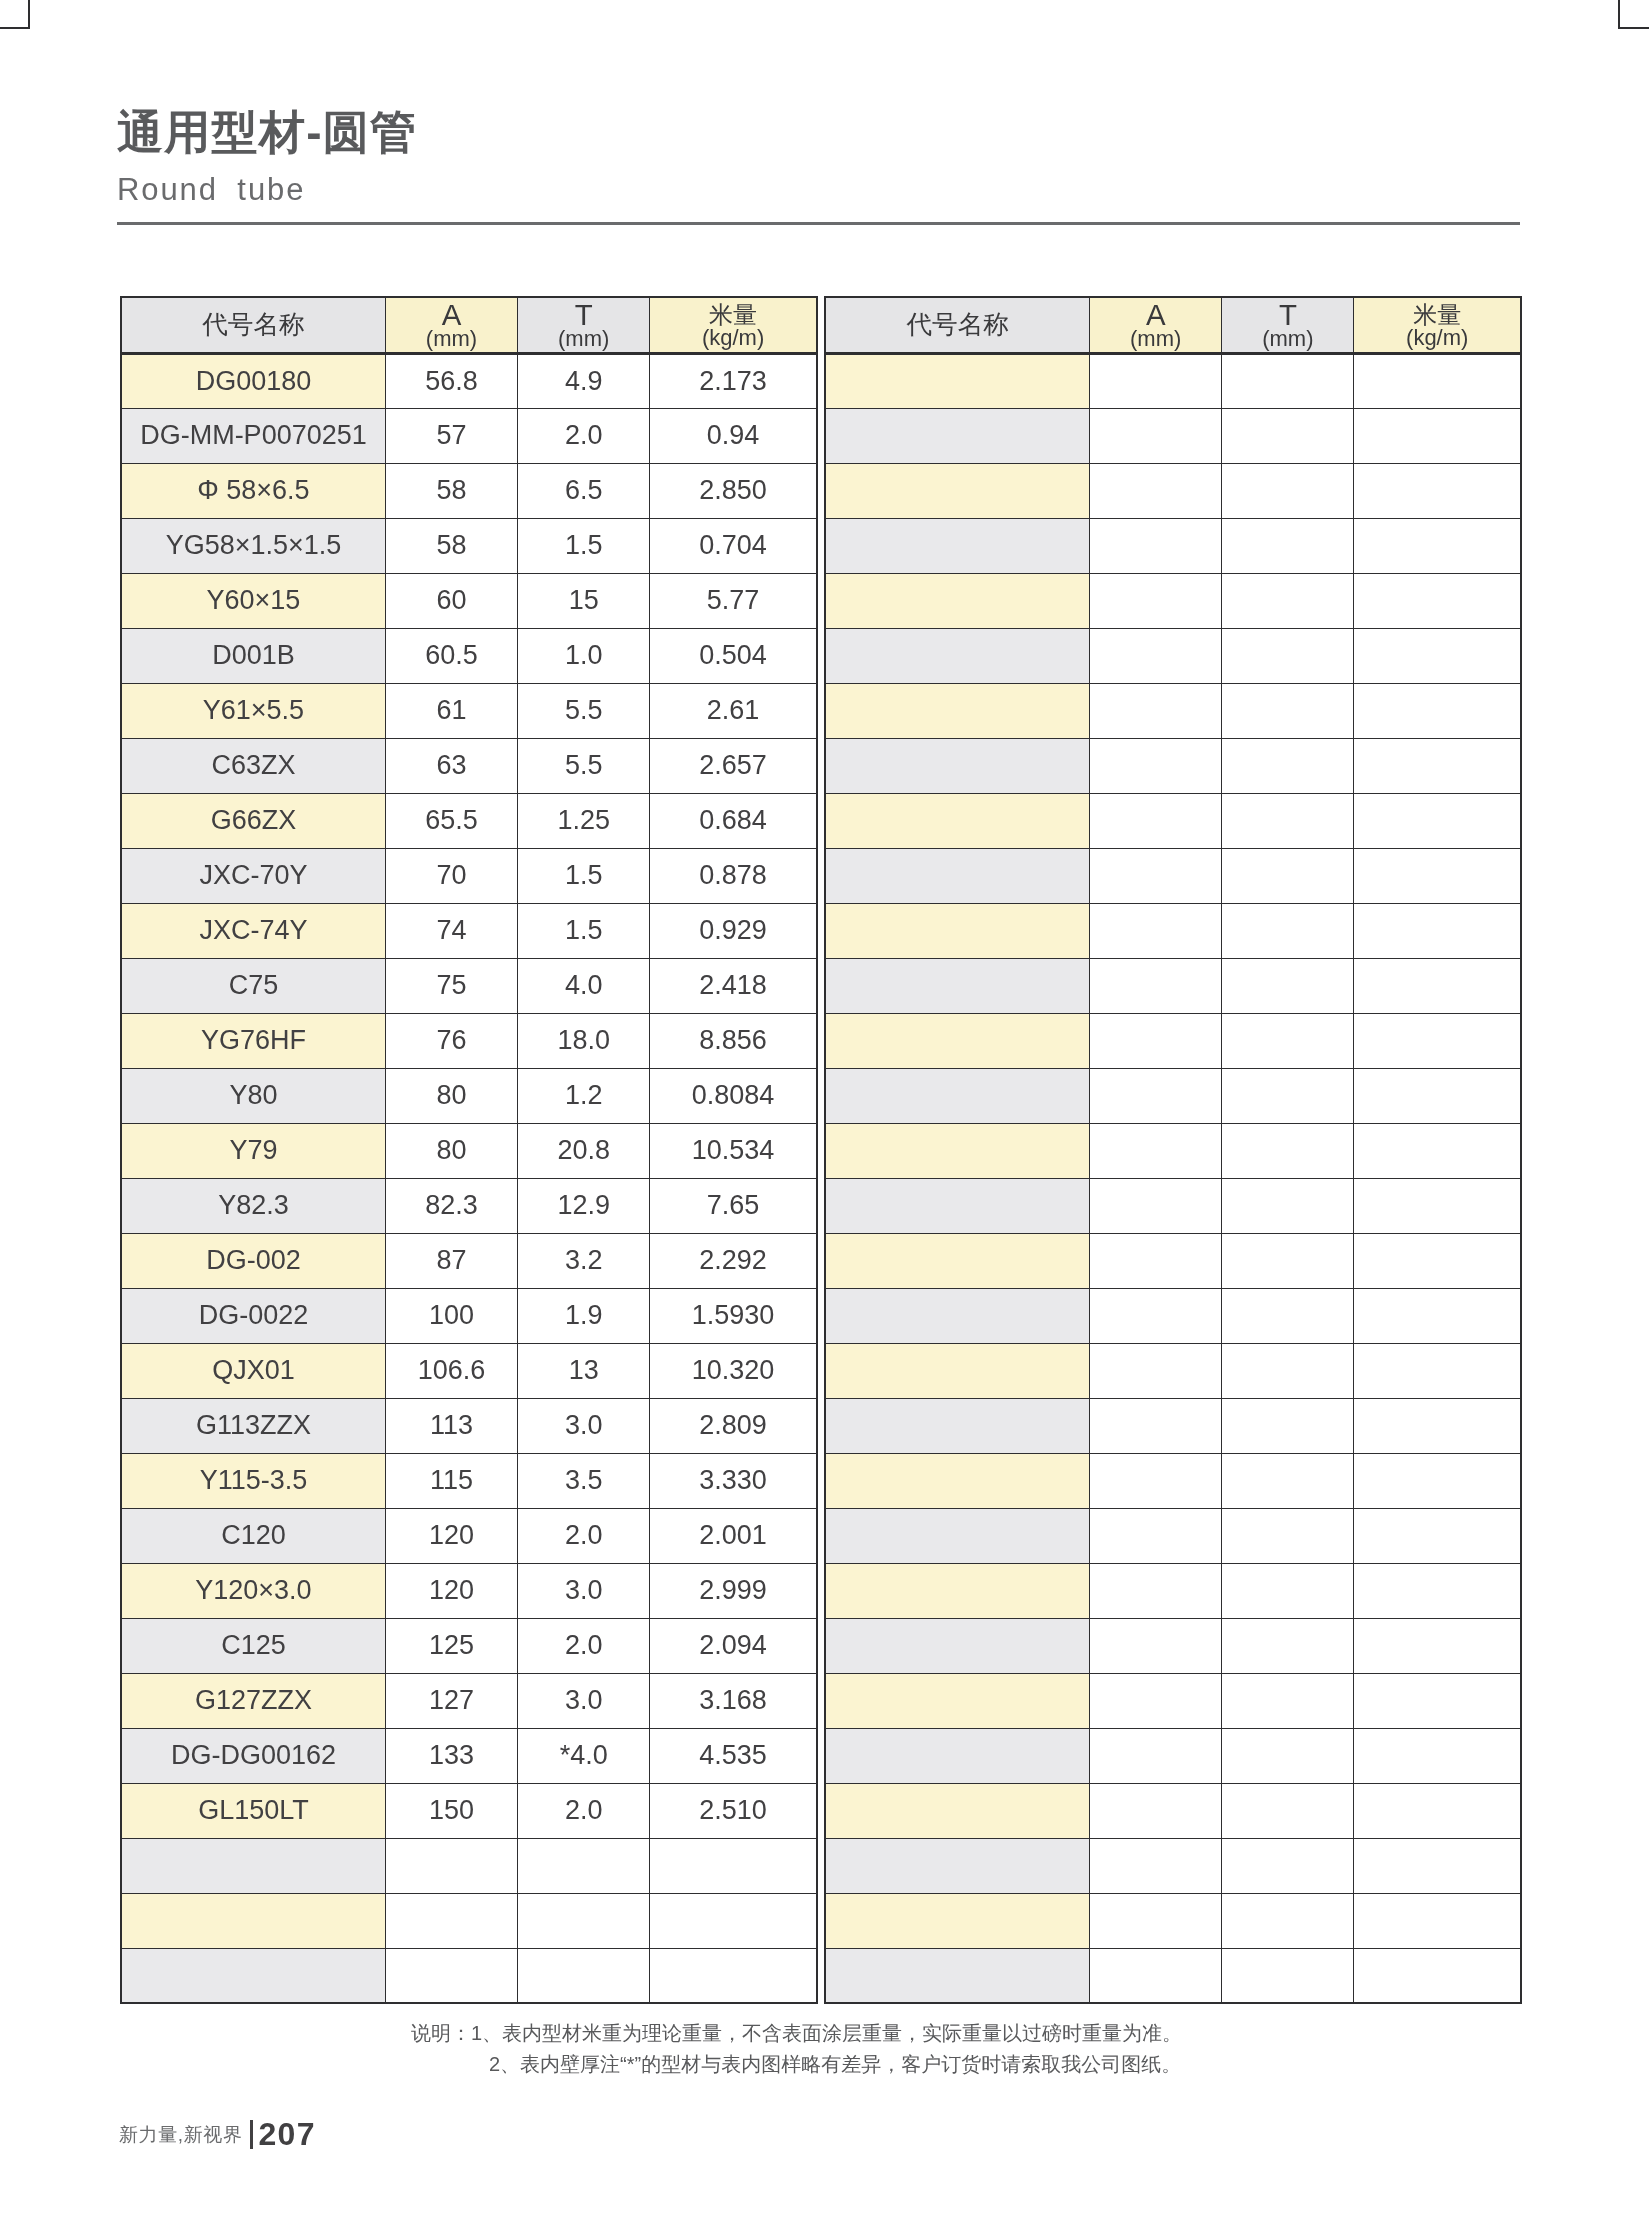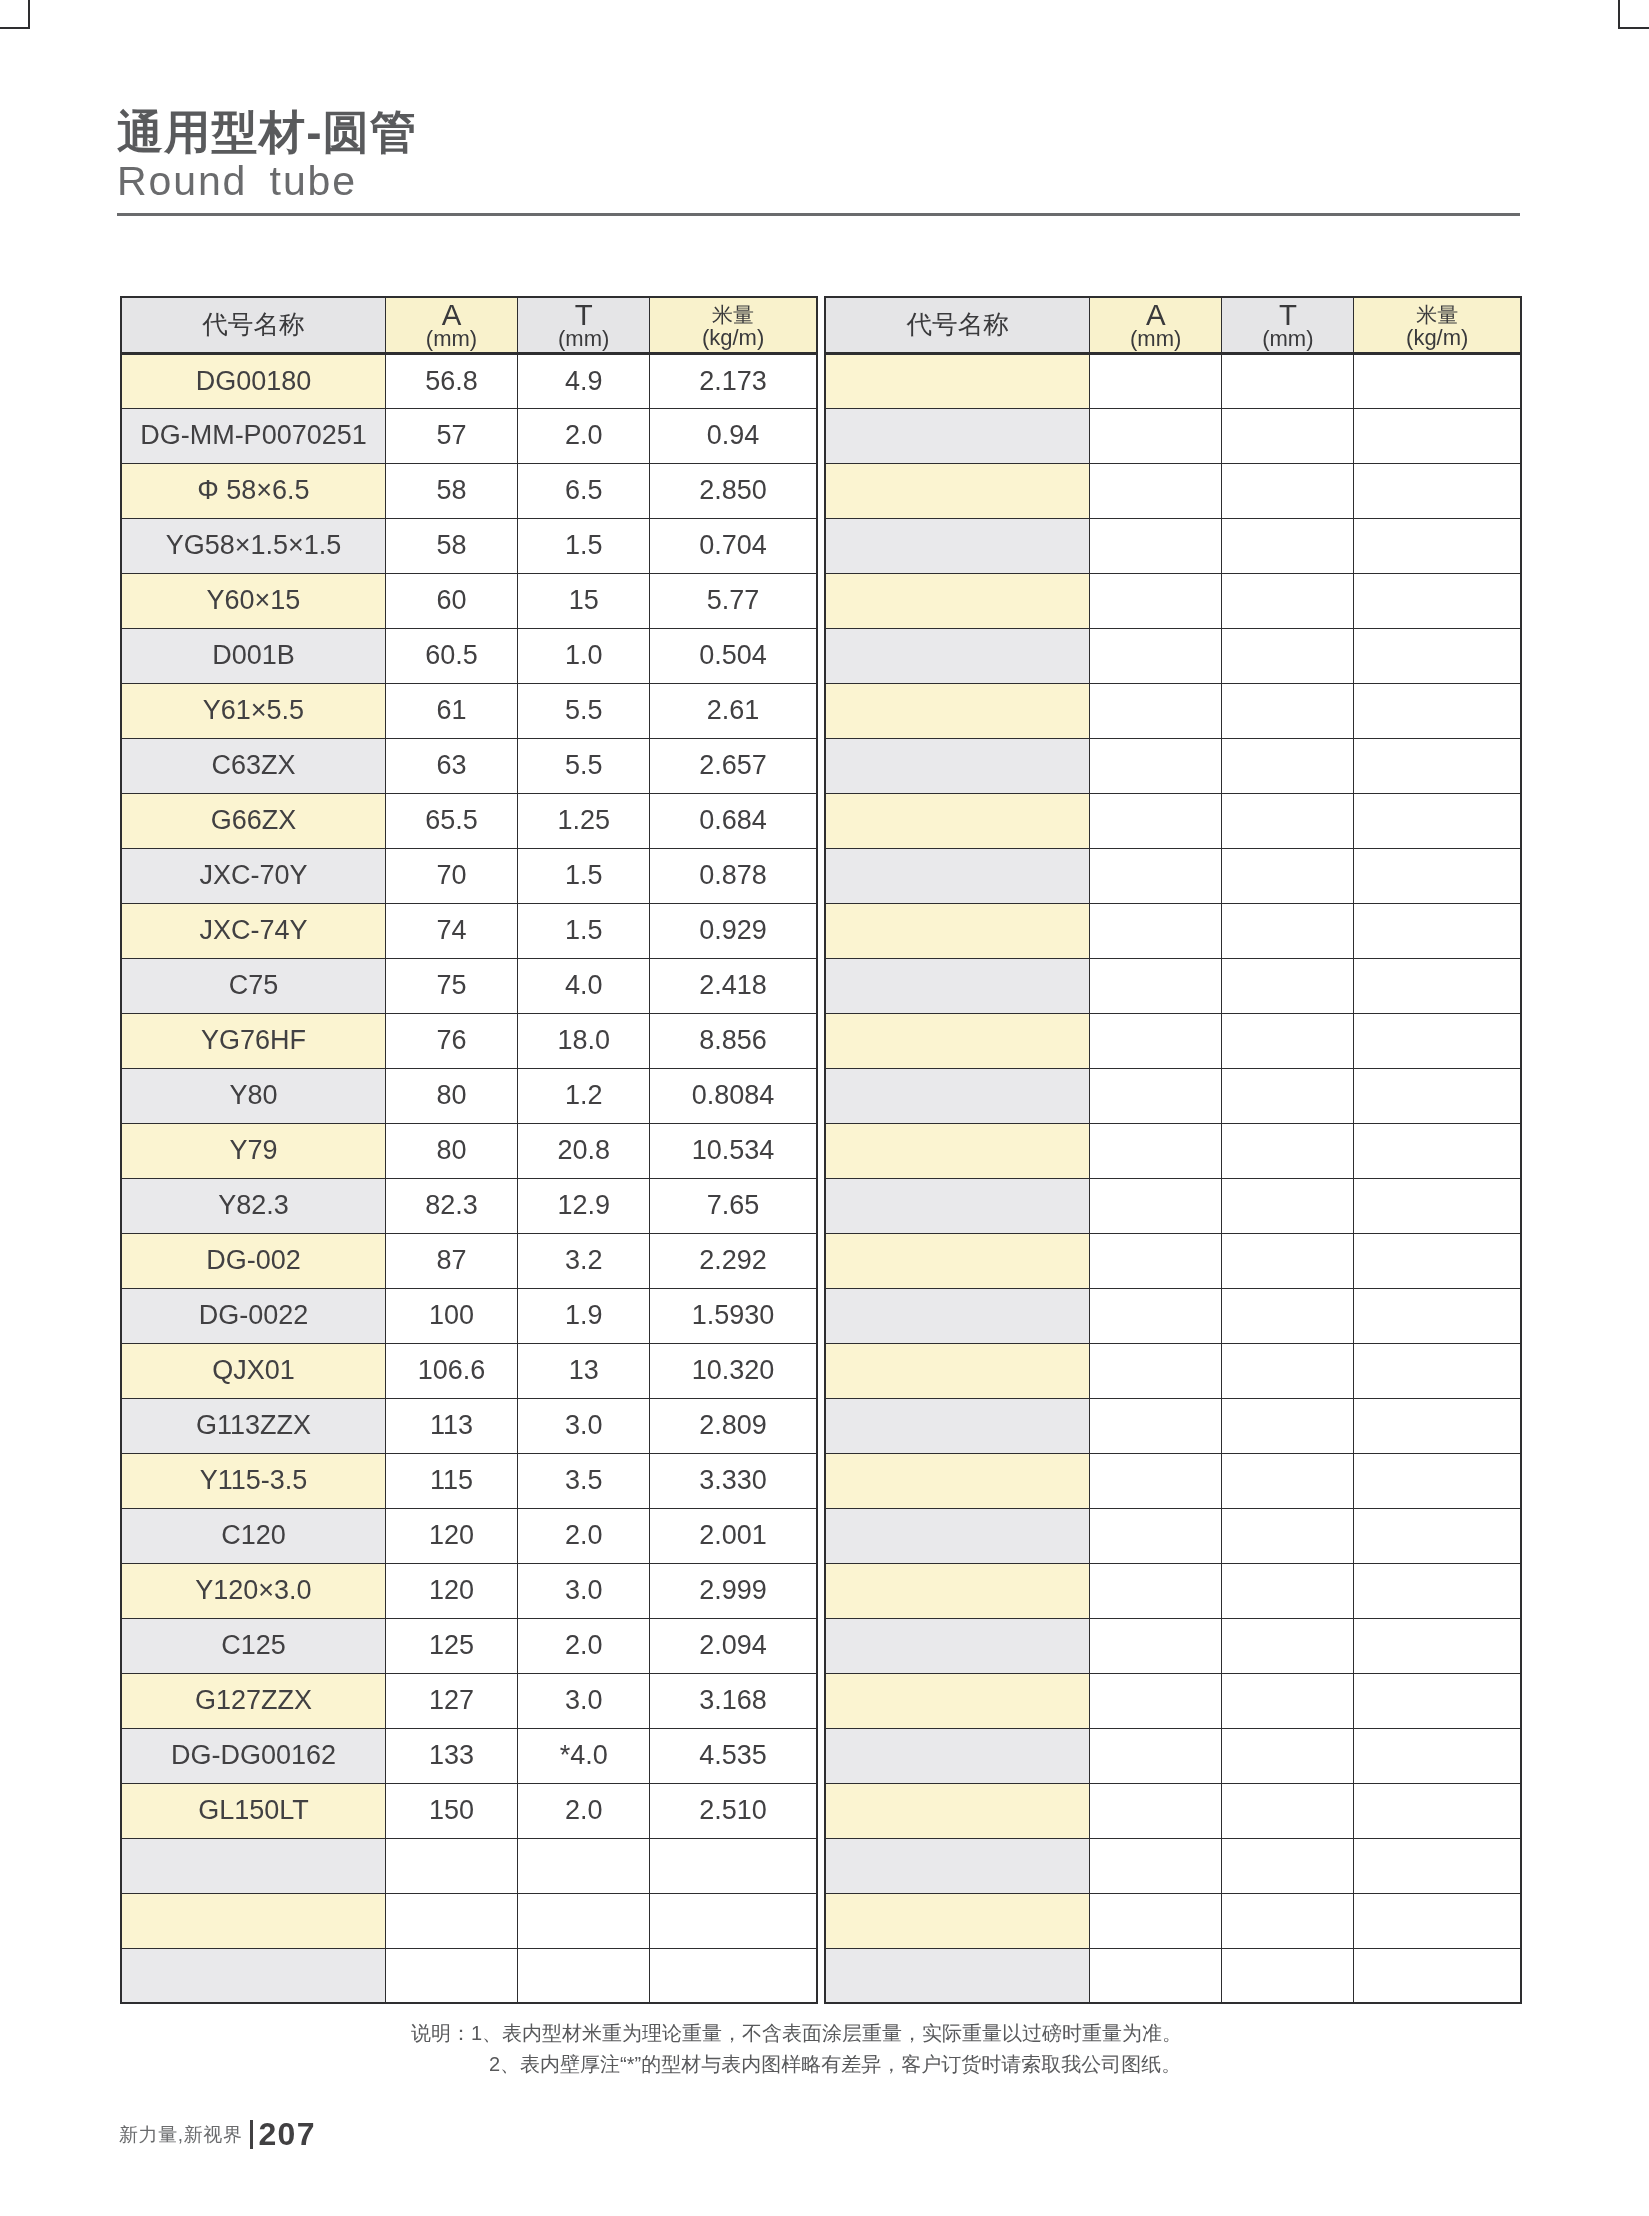--- a/index.html
+++ b/index.html
@@ -19,41 +19,41 @@
 
   
   .crop-tl{position:absolute;left:0;top:0;width:30px;height:29px;
     border-right:2.6px solid var(--line);border-bottom:2.6px solid var(--line);}
   .crop-tr{position:absolute;left:1618px;top:0;width:31px;height:29px;
     border-left:2.6px solid var(--line);border-bottom:2.6px solid var(--line);}
 
   
   .title-block{position:absolute;left:117px;top:108px;width:1403px;}
   .title-cn{font-size:46px;font-weight:bold;color:var(--title-gray);line-height:49px;letter-spacing:1.3px;}
-  .title-en{font-size:41px;color:var(--text-gray);line-height:36px;margin-top:6px;letter-spacing:1.9px;word-spacing:9px;}
+  .title-en{font-size:31px;color:var(--text-gray);line-height:36px;margin-top:15px;letter-spacing:1.9px;word-spacing:9px;}
   .title-rule{margin-top:14px;width:100%;height:2.6px;background:var(--text-gray);}
 
   
   .tables{position:absolute;left:120px;top:296px;width:1402px;display:flex;gap:6.4px;}
   table.spec{border-collapse:collapse;table-layout:fixed;width:698px;border:2.6px solid var(--line);}
   col.c-name{width:38%;}
   col.c-a{width:19%;}
   col.c-t{width:19%;}
   col.c-w{width:24%;}
   .spec th,.spec td{border:1.3px solid var(--line);text-align:center;vertical-align:middle;
     overflow:hidden;white-space:nowrap;}
   .spec td{border-top-width:1.9px;border-bottom-width:1.9px;font-size:27px;color:var(--text-dark);}
   .spec thead tr{height:56px;}
   .spec tbody tr{height:55px;}
   .spec thead th{border-bottom:3.2px solid var(--line);font-weight:normal;color:#3A3A3C;}
   th.h-name{background:var(--head-gray);font-size:25.6px;text-align:center;}
   th.h-a,th.h-w{background:var(--head-yellow);}
   th.h-t{background:var(--head-gray);}
   .h-letter{font-size:29.4px;line-height:29.4px;}
-  .h-cjk{font-size:21px;line-height:27px;}
+  .h-cjk{font-size:24px;line-height:27px;}
   .h-unit{font-size:22px;line-height:20.5px;}
   tbody tr:nth-child(odd)  td[data-cell="name"]{background:var(--row-yellow);}
   tbody tr:nth-child(even) td[data-cell="name"]{background:var(--row-gray);}
 
   
   .notes{position:absolute;left:411px;top:2018px;font-size:20px;color:#58595B;line-height:31px;}
   .notes .indent{padding-left:78px;}
 
   
   .footer{position:absolute;left:99px;top:2116px;display:flex;align-items:center;}

